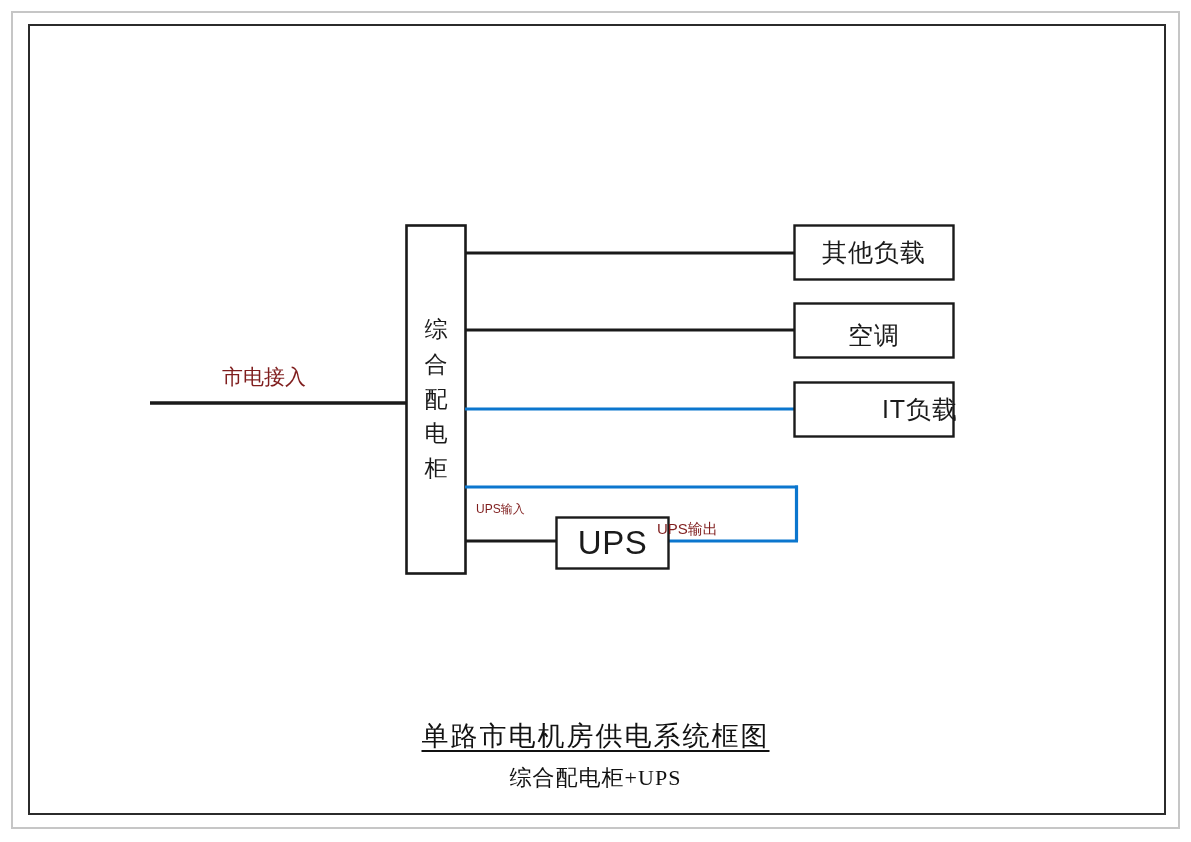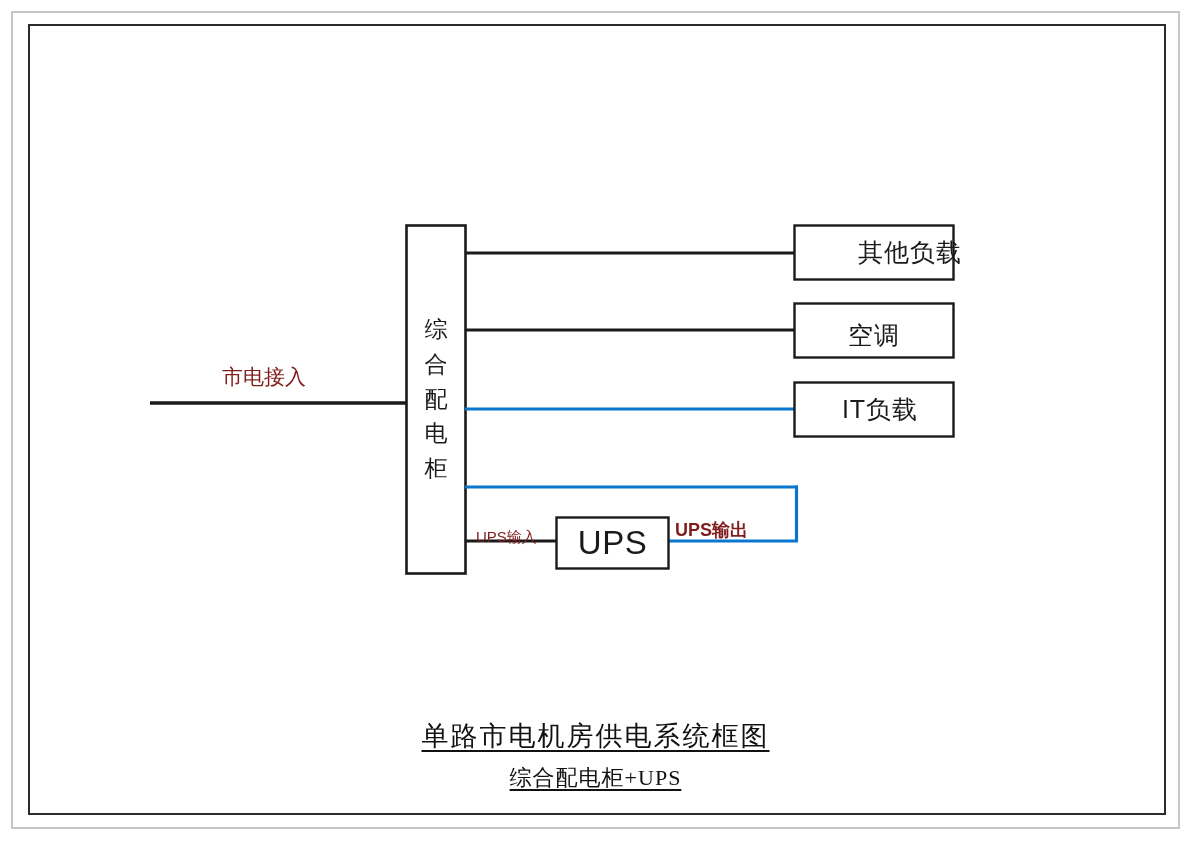--- a/index.html
+++ b/index.html
@@ -84,28 +84,27 @@
     display: block;
     line-height: 1.52;
   }
   .mains-label {
     left: 222px;
     top: 366px;
     font-size: 21px;
   }
   .ups-in-label {
     left: 476px;
-    top: 529px;
-    font-size: 15px;
+    top: 503px;
+    font-size: 12px;
   }
   .ups-out-label {
-    left: 675px;
+    left: 657px;
     top: 521px;
-    font-size: 18px;
-    font-weight: bold;
+    font-size: 15px;
   }
   
   .caption {
     position: absolute;
     left: 0;
     top: 718px;
     width: 1191px;
     text-align: center;
     font-family: "Liberation Serif", "DejaVu Serif", serif;
     color: #111111;
@@ -114,21 +113,20 @@
     font-size: 27px;
     letter-spacing: 2px;
     text-decoration: underline;
     text-underline-offset: 5px;
     display: inline-block;
     text-align: right;
   }
   .caption-line-2 {
     font-size: 22px;
     letter-spacing: 1px;
-    text-decoration: underline;
     text-underline-offset: 4px;
     display: inline-block;
     margin-top: 9px;
   }
   .caption-row { display: block; }
 </style>
 </head>
 <body>
 
 <div id="page">
@@ -166,25 +164,25 @@
   <div class="cabinet-label">
     <span>综</span>
     <span>合</span>
     <span>配</span>
     <span>电</span>
     <span>柜</span>
   </div>
 
   <div class="box-label ups-text" style="left:556px; top:517px; width:113px; height:52px;">UPS</div>
 
-  <div class="box-label" style="left:794px; top:225px; width:160px; height:55px;padding-left:36px;">其他负载</div>
+  <div class="box-label" style="left:794px; top:225px; width:160px; height:55px;">其他负载</div>
 
   <div class="box-label" style="left:794px; top:303px; width:160px; height:64px;">空调</div>
 
-  <div class="box-label" style="left:788px; top:382px; width:184px; height:55px;">IT负载</div>
+  <div class="box-label" style="left:828px; top:382px; width:184px; height:55px;">IT负载</div>
 
   <div class="lbl ups-in-label">UPS输入</div>
 
   <div class="lbl ups-out-label">UPS输出</div>
 
   <div class="caption">
     <span class="caption-row">
       <span class="caption-line-1">单路市电机房供电系统框图</span>
     </span>
     <span class="caption-row">

